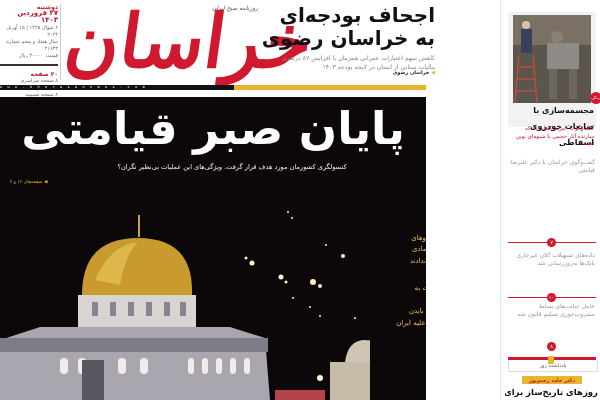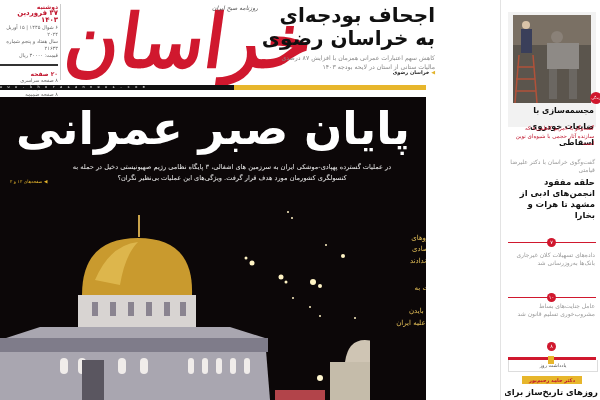--- a/index.html
+++ b/index.html
@@ -79,23 +79,22 @@
   </div>
   <div class="lead-ref">
     <span class="dot">◀</span>
     <span>خراسان رضوی</span>
   </div>
 
   <div class="urlbar">www.khorasannews.com</div>
   <div class="yellowbar"></div>
 
   <div class="hero">
-    <div class="hero-title">پایان صبر عمرانی</div>
+    <div class="hero-title">پایان صبر قیامتی</div>
     <div class="hero-desc">
-      <div>در عملیات گسترده پهپادی-موشکی ایران به سرزمین های اشغالی، ۳ پایگاه نظامی رژیم صهیونیستی دخیل در حمله به</div>
       <div>کنسولگری کشورمان مورد هدف قرار گرفت. ویژگی‌های این عملیات بی‌نظیر نگران؟</div>
     </div>
     <div class="hero-ref">
       <span>◀</span>
       <span>صفحه‌های ۱۲ و ۲</span>
     </div>
 
     <svg class="photo" viewBox="0 0 370 190">
       <rect x="0" y="0" width="370" height="190" fill="#0c0708"></rect>
 
@@ -185,21 +184,20 @@
       <rect x="34" y="28" width="32" height="26" fill="#8e8a86"></rect>
     <rect x="36" y="54" width="8" height="30" fill="#6b6762"></rect>
       <rect x="56" y="54" width="8" height="30" fill="#6b6762"></rect>
   </svg>
   <div class="badge">زندگی</div>
   <div class="sb-title">مجسمه‌سازی با ضایعات خودروی اسقاطی</div>
   <div class="sb-sub">گفت‌وگو با «مریم کاظمی» که سازنده آثار حجمی با شیوه‌ای نوین است</div>
 
   <div class="sb-item" style="top:158px;">
     <div class="sb-gray">گفت‌وگوی خراسان با دکتر علیرضا قیامتی</div>
-    <div class="sb-bold" style="margin-top:3px;">حلقه مفقود انجمن‌های ادبی از مشهد تا هرات و بخارا</div>
   </div>
   <div class="pg-line" style="top:242px;"></div>
   <div class="pg-num" style="left:547px;top:238px;">۷</div>
 
   <div class="sb-item" style="top:251px;">
     <div class="sb-gray">داده‌های تسهیلات کلان غیرجاری بانک‌ها به‌روزرسانی شد</div>
   </div>
   <div class="pg-line" style="top:297px;"></div>
   <div class="pg-num" style="left:547px;top:293px;">۱۰</div>
 

